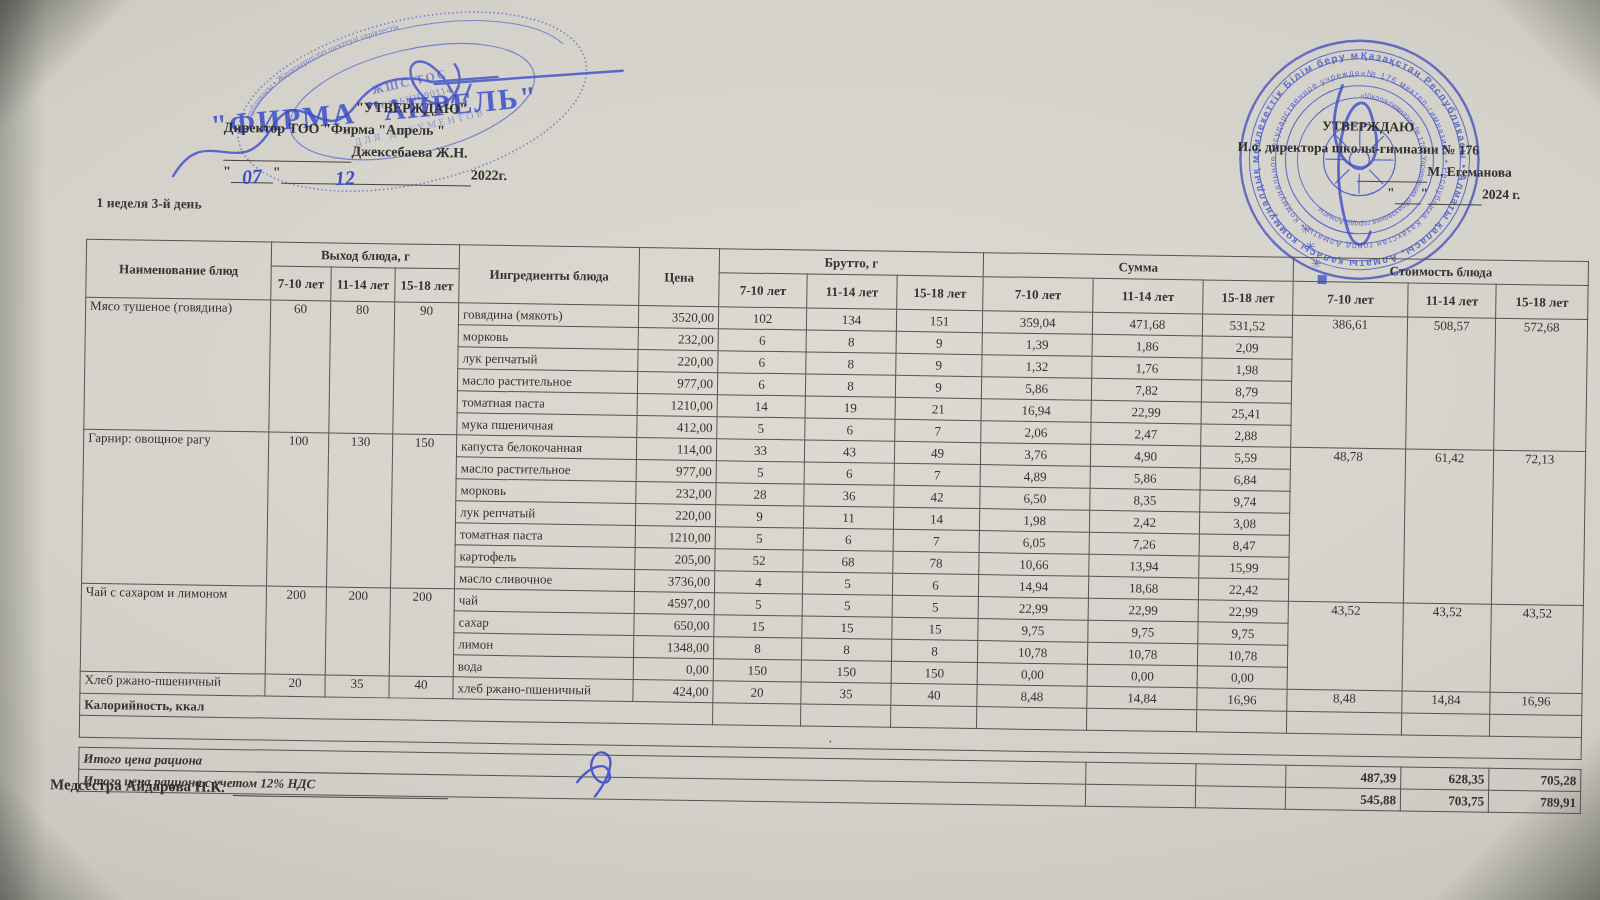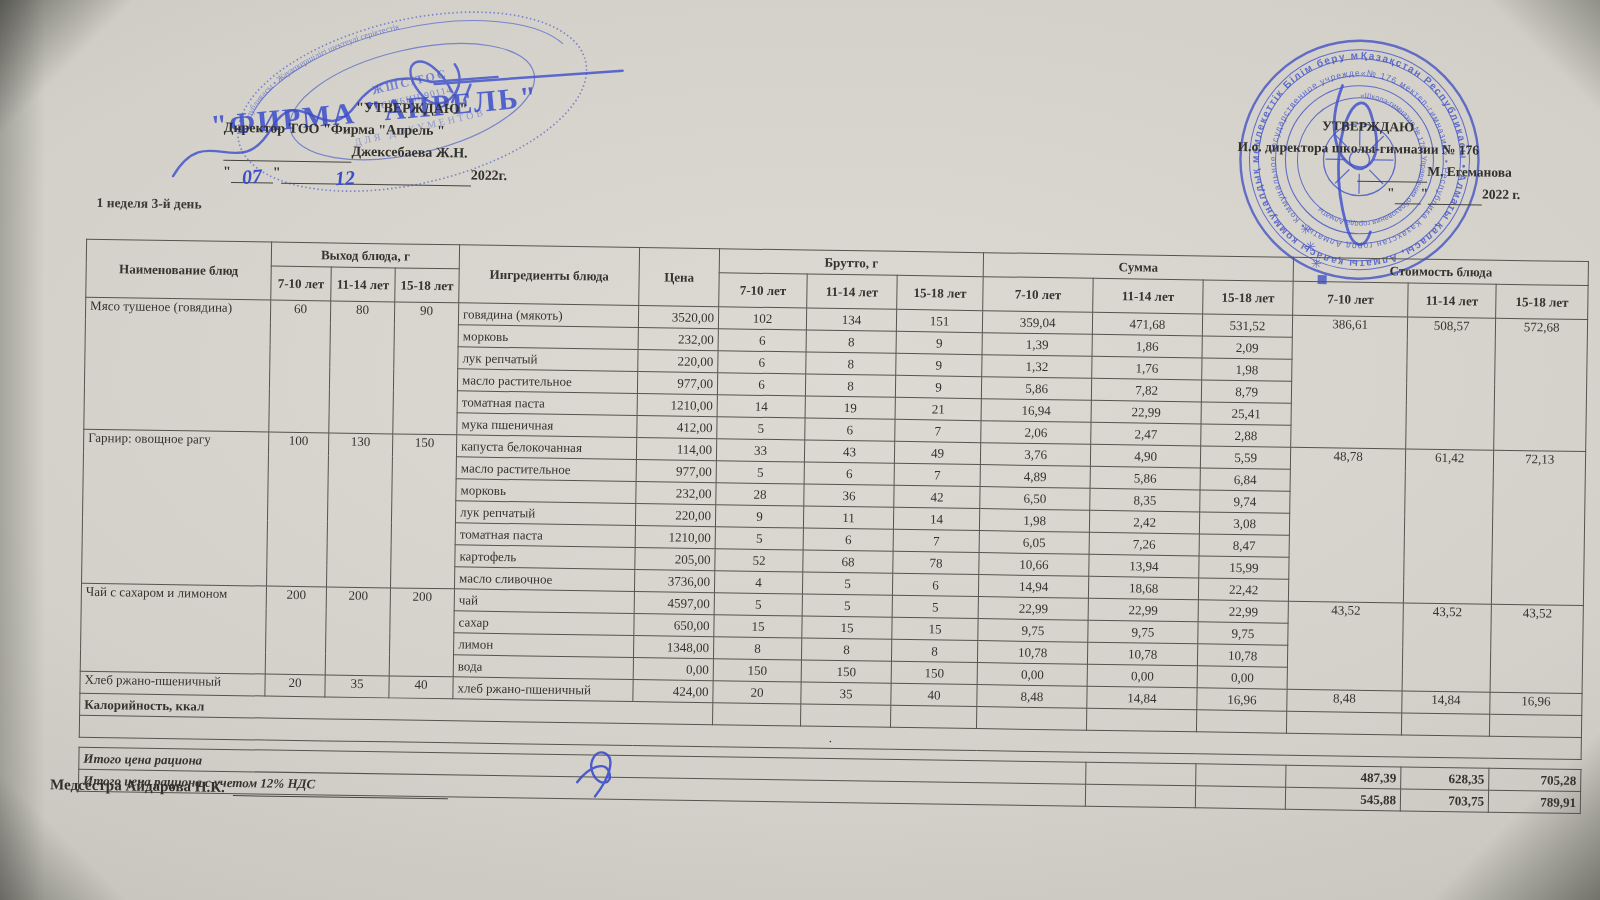--- a/index.html
+++ b/index.html
@@ -109,21 +109,21 @@
           <text x="153" y="249">✳</text>
         <rect x="160" y="256" width="9" height="9"></rect>
       </g>
       <path d="M182,66 C148,158 238,178 212,98 C200,52 162,120 188,206 C194,228 206,232 212,212" stroke="#3c4ecb" stroke-width="2.8" fill="none" opacity="0.8" stroke-linecap="round"></path>
     </svg>
 
     <div class="appr appr-right">
       <div style="margin-left:84px">УТВЕРЖДАЮ</div>
       <div>И.о. директора школы-гимназии № 176</div>
       <div style="margin-left:120px"><span class="uline" style="width:70px"></span><span>М. Егеманова</span></div>
-      <div style="margin-left:150px">"<span class="uline" style="width:26px"></span>"<span class="uline" style="width:54px"></span><span>2022 г.</span></div>
+      <div style="margin-left:150px">"<span class="uline" style="width:26px"></span>"<span class="uline" style="width:54px"></span><span>2024 г.</span></div>
     </div>
 
     <div class="week-label">1 неделя 3-й день</div>
 
     <div class="tables">
       <table class="doc" style="width:1502px">
         <colgroup>
           <col style="width:185px">
             <col style="width:60px">
             <col style="width:64px">

